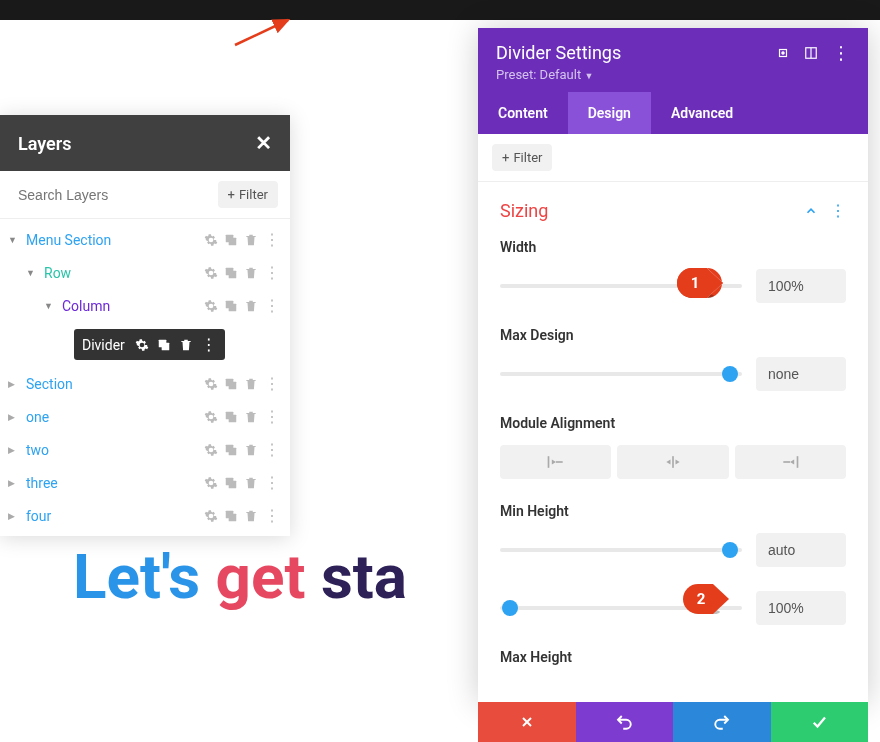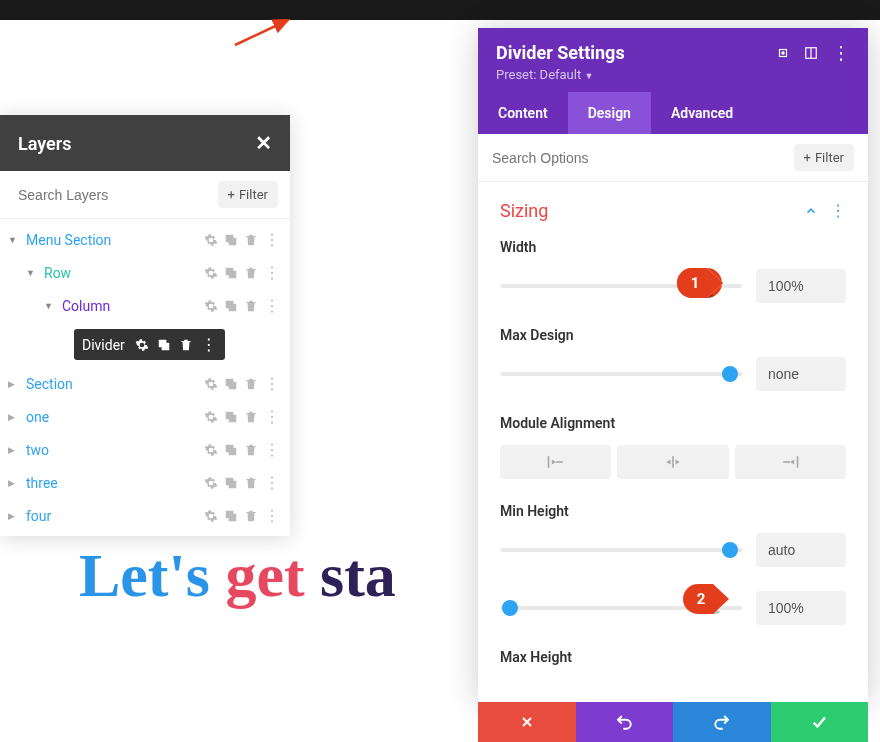--- a/index.html
+++ b/index.html
@@ -29,30 +29,30 @@
     .layer-actions svg { cursor: pointer; }
     .indent-1 { padding-left: 26px; }
     .indent-2 { padding-left: 44px; }
     .indent-3 { padding-left: 74px; }
     
     .divider-pill { background: #333; color: #fff; border-radius: 3px; padding: 6px 8px; display: inline-flex; align-items: center; gap: 10px; font-size: 14px; }
     .divider-pill .pill-actions { display: flex; gap: 8px; align-items: center; }
     .divider-pill svg { fill: #fff; }
     
     
-    .bg-text { position: absolute; top: 540px; left: 79px; font-size: 62px; font-weight: 700; white-space: nowrap; z-index: 1; font-family: Liberation Serif, serif; }
+    .bg-text { position: absolute; top: 540px; left: 73px; font-size: 62px; font-weight: 700; white-space: nowrap; z-index: 1; }
     .bg-text .t1 { color: #2a94e8; }
     .bg-text .t2 { color: #e74861; }
     .bg-text .t3 { color: #2e2157; }
     
     
     .settings-panel { position: absolute; top: 28px; left: 478px; width: 390px; background: #fff; box-shadow: 0 2px 30px rgba(0,0,0,0.2); z-index: 20; }
     .settings-header { background: #6c2eb9; color: #fff; padding: 14px 18px 0 18px; }
     .settings-title-row { display: flex; justify-content: space-between; align-items: center; }
-    .settings-title { font-size: 18px; font-weight: 700; }
+    .settings-title { font-size: 18px; font-weight: 400; }
     .settings-header-icons { display: flex; gap: 14px; align-items: center; }
     .settings-header-icons svg { cursor: pointer; }
     .preset-row { font-size: 13px; color: #d4c3eb; margin-top: 4px; cursor: pointer; padding-bottom: 10px;}
     .settings-tabs { background: #6c2eb9; display: flex; }
     .tab { padding: 13px 20px; color: #fff; font-size: 14px; font-weight: 600; cursor: pointer; }
     .tab.active { background: #8951d8; }
     .settings-search-row { display: flex; align-items: center; padding: 10px 14px; border-bottom: 1px solid #eee; }
     .settings-search { flex: 1; border: none; font-size: 14px; color: #999; outline: none; }
     
     .settings-body { padding: 18px 22px; max-height: 520px; overflow: hidden; }
@@ -303,21 +303,20 @@
     <div class="preset-row">
       <span>Preset: Default</span> <span style="font-size:9px;">▼</span>
     </div>
   </div>
   <div class="settings-tabs">
     <div class="tab">Content</div>
     <div class="tab active">Design</div>
     <div class="tab">Advanced</div>
   </div>
   <div class="settings-search-row">
-    <input class="settings-search" placeholder="Search Options" style="">
     <div class="filter-btn">
       <span>+</span>
       <span>Filter</span>
     </div>
   </div>
   <div class="settings-body">
     <div class="section-header">
       <span class="section-title">Sizing</span>
       <div class="section-header-icons">
         <svg width="14" height="14" viewBox="0 0 24 24" fill="none" stroke="#2ea3f2" stroke-width="3">

